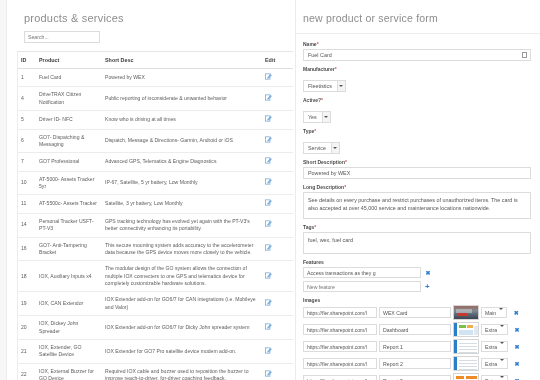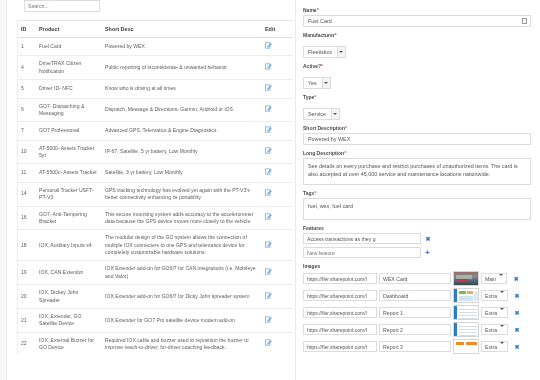--- a/index.html
+++ b/index.html
@@ -323,20 +323,21 @@
 </style>
 </head>
 <body>
 
 <div id="app">
 
   <div class="left-rail"></div>
 
   <div class="left-panel">
 
+    <div class="panel-title">products &amp; services</div>
 
     <div class="search-wrap">
       <input class="search-input" type="text" placeholder="Search..." style="">
     </div>
 
     <div class="table-scroll">
       <div class="row-sep-left"></div>
       <table class="grid">
         <thead>
           <tr>
@@ -487,20 +488,21 @@
                     <path d="M4.3 7.7 L4.0 9.2 L5.5 8.9 Z" fill="#3f7fc4"></path>
                   </svg></span></td>
             </tr>
           </tbody>
       </table>
     </div>
   </div>
 
   <div class="right-panel">
 
+    <div class="form-title">new product or service form</div>
 
     <div class="form-body">
 
       <div class="field">
         <label class="flabel"><span>Name</span><span class="req">*</span></label>
         <div class="input-with-icon">
           <input class="tinput" type="text" value="Fuel Card" style="">
           <span class="input-icon-right"></span>
         </div>
       </div>

